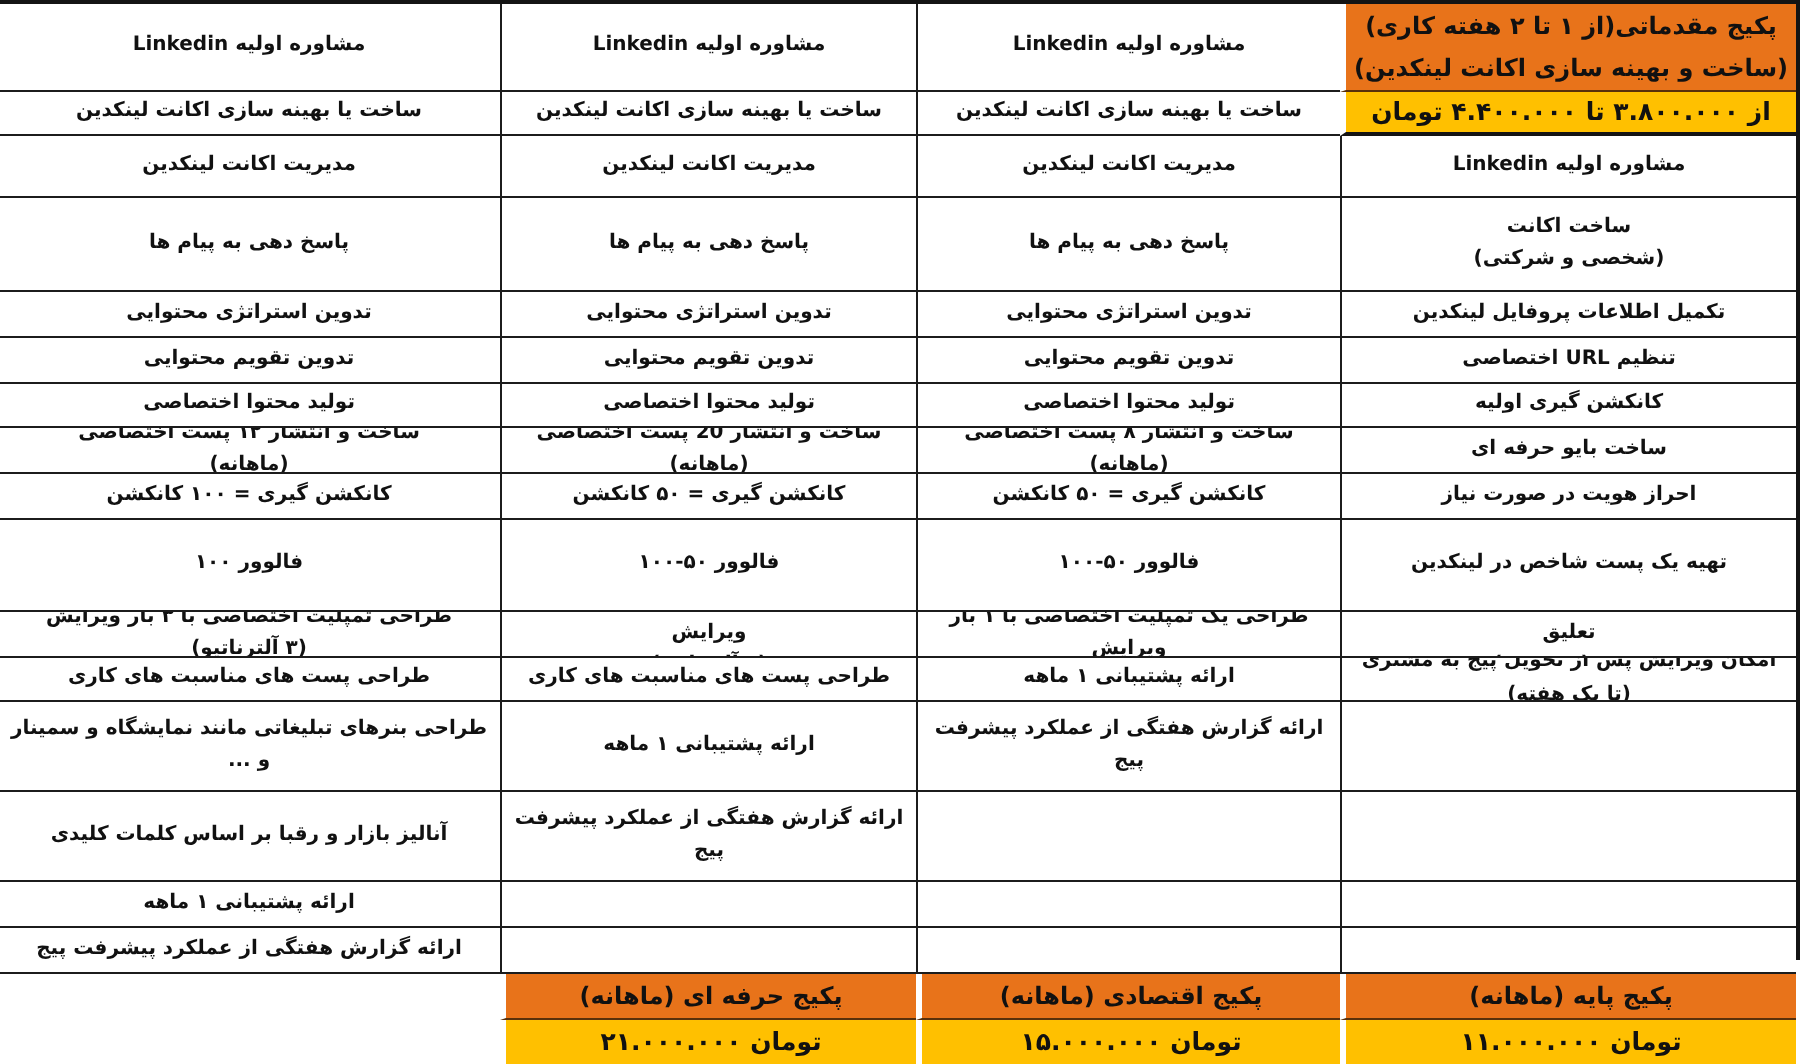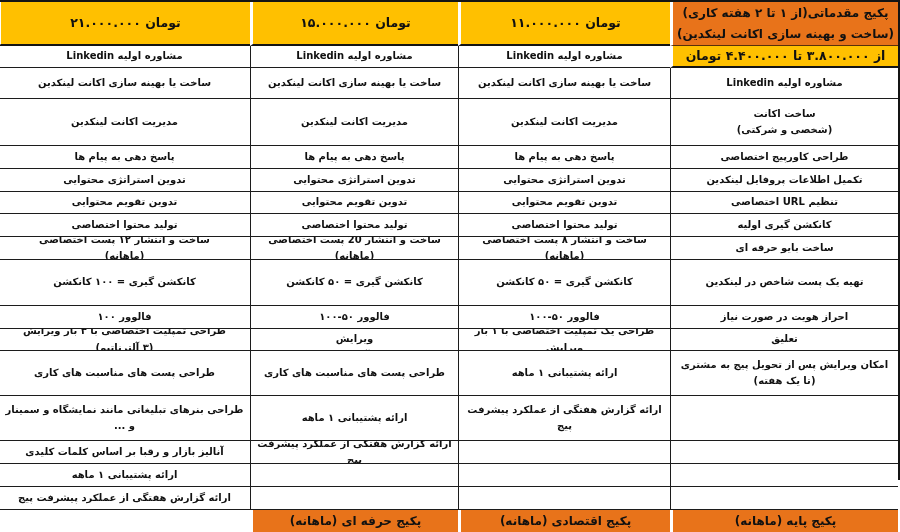--- a/index.html
+++ b/index.html
@@ -36,27 +36,26 @@
 
 <div class="page">
   <div class="pricing-table">
 
     <div class="cell header">پکیج مقدماتی(از ۱ تا ۲ هفته کاری)
 (ساخت و بهینه سازی اکانت لینکدین)</div>
     <div class="cell price">از ۳.۸۰۰.۰۰۰ تا ۴.۴۰۰.۰۰۰ تومان</div>
     <div class="cell">مشاوره اولیه Linkedin</div>
     <div class="cell">ساخت اکانت
 (شخصی و شرکتی)</div>
-    <div class="cell">طراحی کاورپیج اختصاصی</div>
     <div class="cell">تکمیل اطلاعات پروفایل لینکدین</div>
     <div class="cell">تنظیم URL اختصاصی</div>
     <div class="cell">کانکشن گیری اولیه</div>
     <div class="cell">ساخت بایو حرفه ای</div>
+    <div class="cell">احراز هویت در صورت نیاز</div>
     <div class="cell">تهیه یک پست شاخص در لینکدین</div>
-    <div class="cell">احراز هویت در صورت نیاز</div>
     <div class="cell">پشتیبانی جهت جلوگیری از احتمال بلاک یا تعلیق
 شدن (دو هفته)</div>
     <div class="cell">امکان ویرایش پس از تحویل پیج به مشتری
 (تا یک هفته)</div>
     <div class="cell"></div>
     <div class="cell"></div>
     <div class="cell"></div>
     <div class="cell"></div>
 
     <div class="cell header">پکیج پایه (ماهانه)</div>

